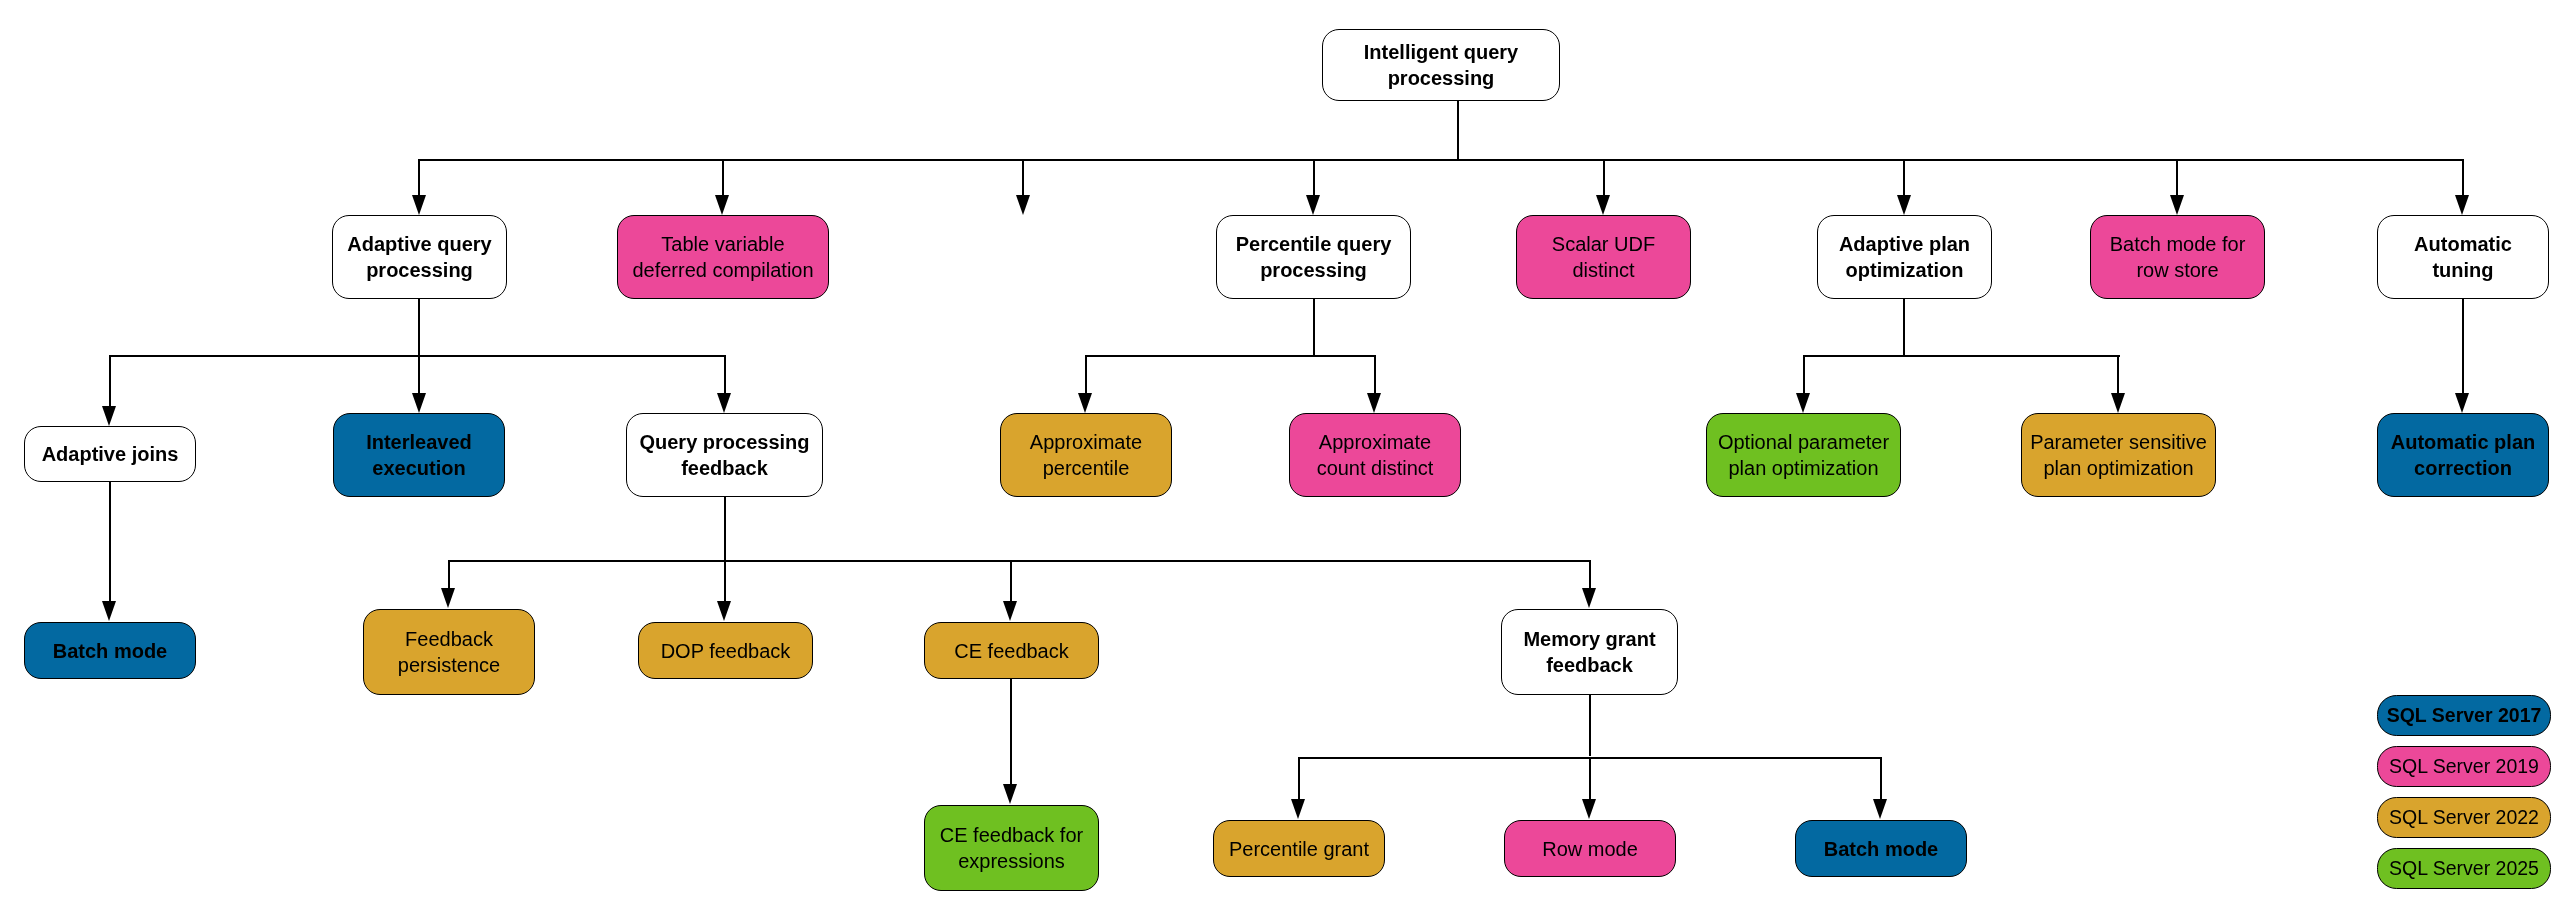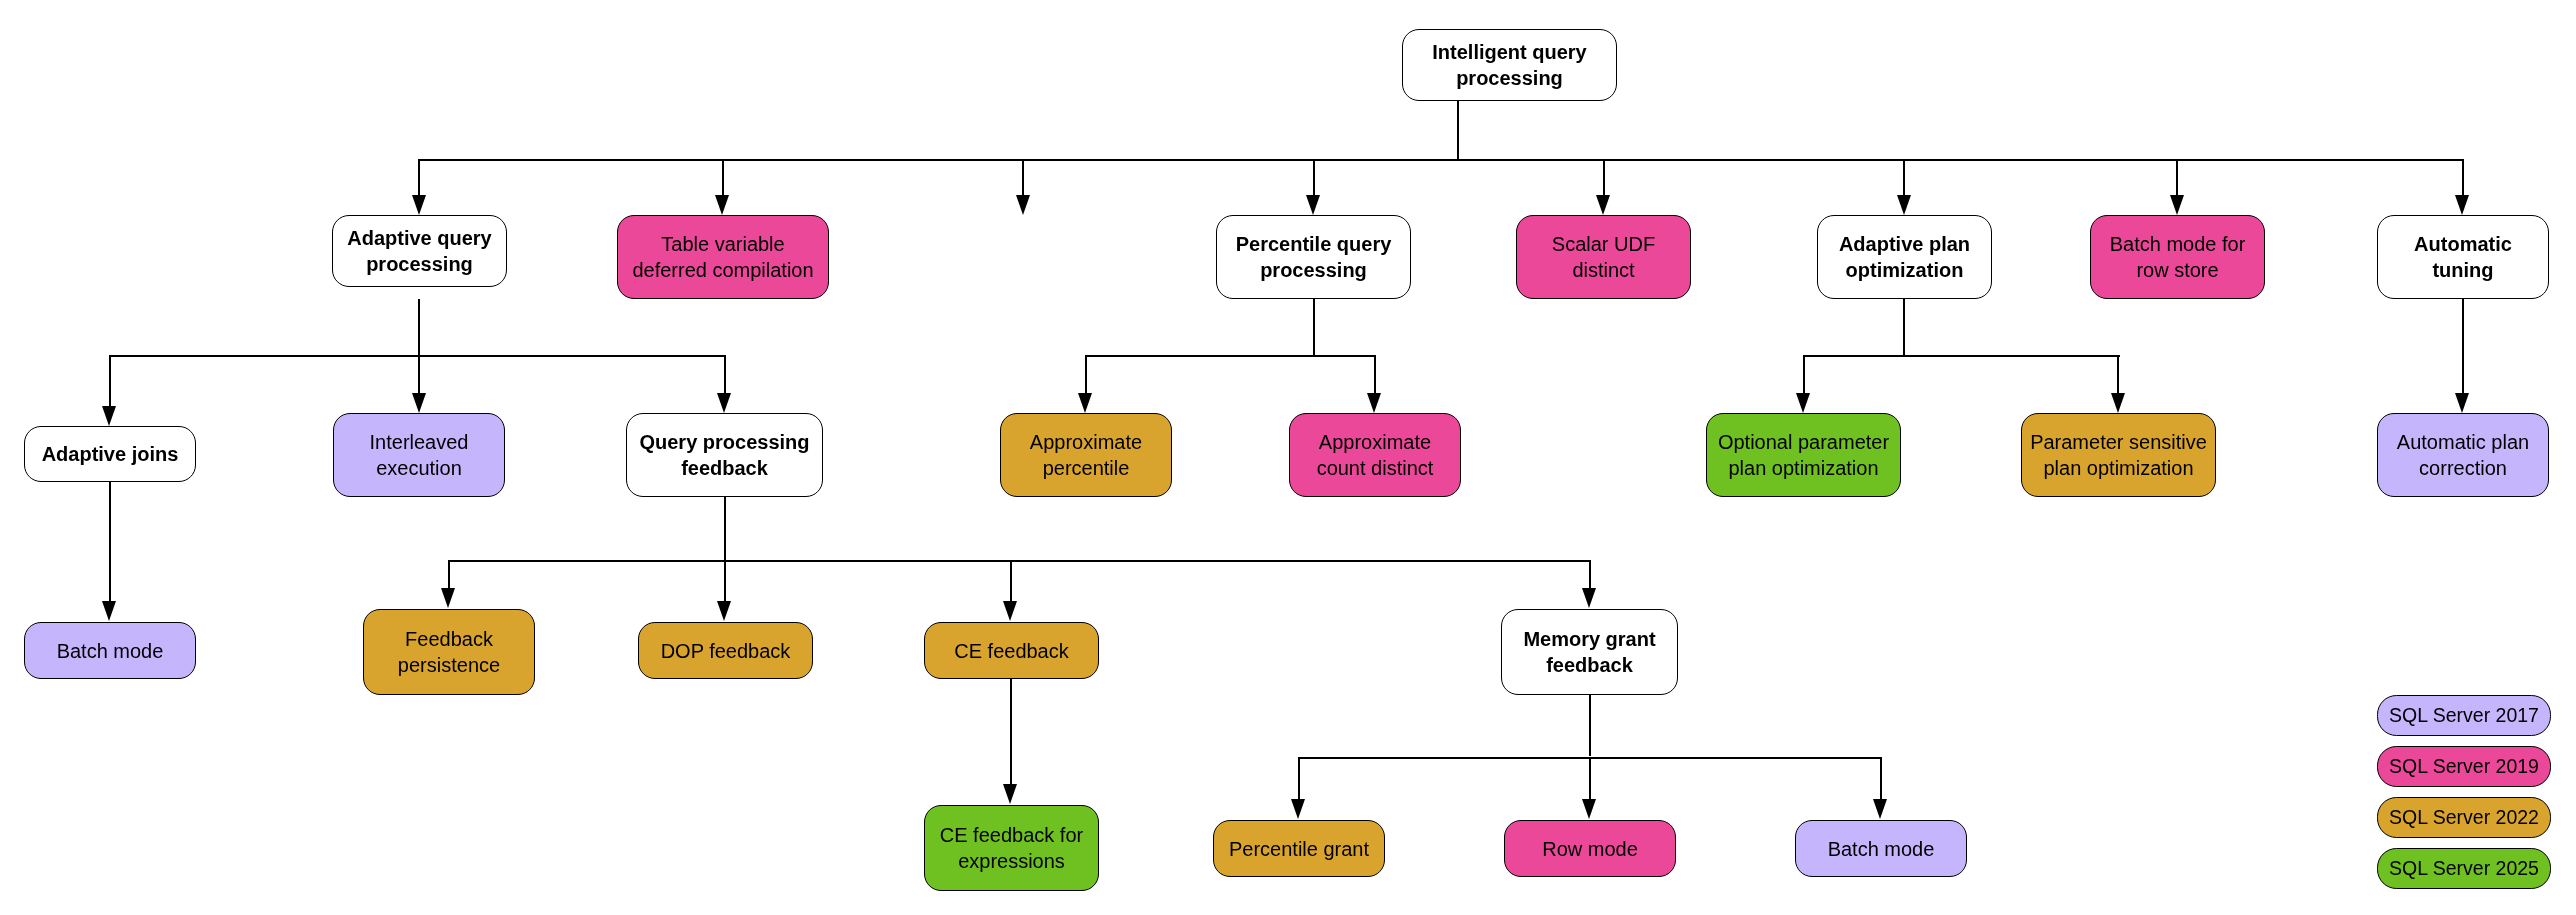--- a/index.html
+++ b/index.html
@@ -4,21 +4,21 @@
 <style>
   html,body{margin:0;padding:0;background:#fff;}
   body{width:2576px;height:916px;position:relative;overflow:hidden;
        font-family:"Liberation Sans","DejaVu Sans",sans-serif;color:#000;}
   #canvas{position:absolute;left:0;top:0;width:2576px;height:916px;}
   .node{position:absolute;display:flex;align-items:center;justify-content:center;
         text-align:center;border:1.7px solid #000;border-radius:17px;
         font-size:20px;line-height:1.3;padding:0 6.9px;box-sizing:border-box;
         background:#fff;z-index:2;}
   .c-white{background:#FFFFFF;font-weight:700;}
-  .c-2017{background:#c4b5fd;}
+  .c-2017{background:#0369a1;font-weight:bold;}
   .c-2019{background:#ec4899;}
   .c-2022{background:#D9A42D;}
   .c-2025{background:#6FC021;}
   .lv{position:absolute;width:1.7px;background:#000;z-index:1;}
   .lh{position:absolute;height:1.7px;background:#000;z-index:1;}
   .arr{position:absolute;width:0;height:0;border-left:7.4px solid transparent;
        border-right:7.4px solid transparent;border-top:20.6px solid #000;z-index:1;}
   .legend-item{position:absolute;left:2377px;width:172px;height:39px;
         display:flex;align-items:center;justify-content:center;text-align:center;
         border:1.7px solid #000;border-radius:19.5px;font-size:19.5px;z-index:2;}
@@ -93,25 +93,25 @@
 
   <div class="lv" style="left:1589px;top:694px;height:62px"></div>
   <div class="lh" style="left:1298px;top:757px;width:584px"></div>
   <div class="lv" style="left:1298px;top:757px;height:42px"></div>
   <div class="arr" style="left:1291px;top:799px"></div>
   <div class="lv" style="left:1589px;top:757px;height:42px"></div>
   <div class="arr" style="left:1582px;top:799px"></div>
   <div class="lv" style="left:1880px;top:757px;height:42px"></div>
   <div class="arr" style="left:1873px;top:799px"></div>
 
-  <div class="node c-white" style="left:1402px;top:29px;width:215px;height:72px">
+  <div class="node c-white" style="left:1322px;top:29px;width:238px;height:72px">
       <span>Intelligent query processing</span>
     </div>
 
-  <div class="node c-white" style="left:332px;top:215px;width:175px;height:72px">
+  <div class="node c-white" style="left:332px;top:215px;width:175px;height:84px">
       <span>Adaptive query processing</span>
     </div>
   <div class="node c-2019" style="left:617px;top:215px;width:212px;height:84px">
       <span>Table variable deferred compilation</span>
     </div>
   <div class="node c-white" style="left:1216px;top:215px;width:195px;height:84px">
       <span>Percentile query processing</span>
     </div>
   <div class="node c-2019" style="left:1516px;top:215px;width:175px;height:84px">
       <span>Scalar UDF distinct</span>

